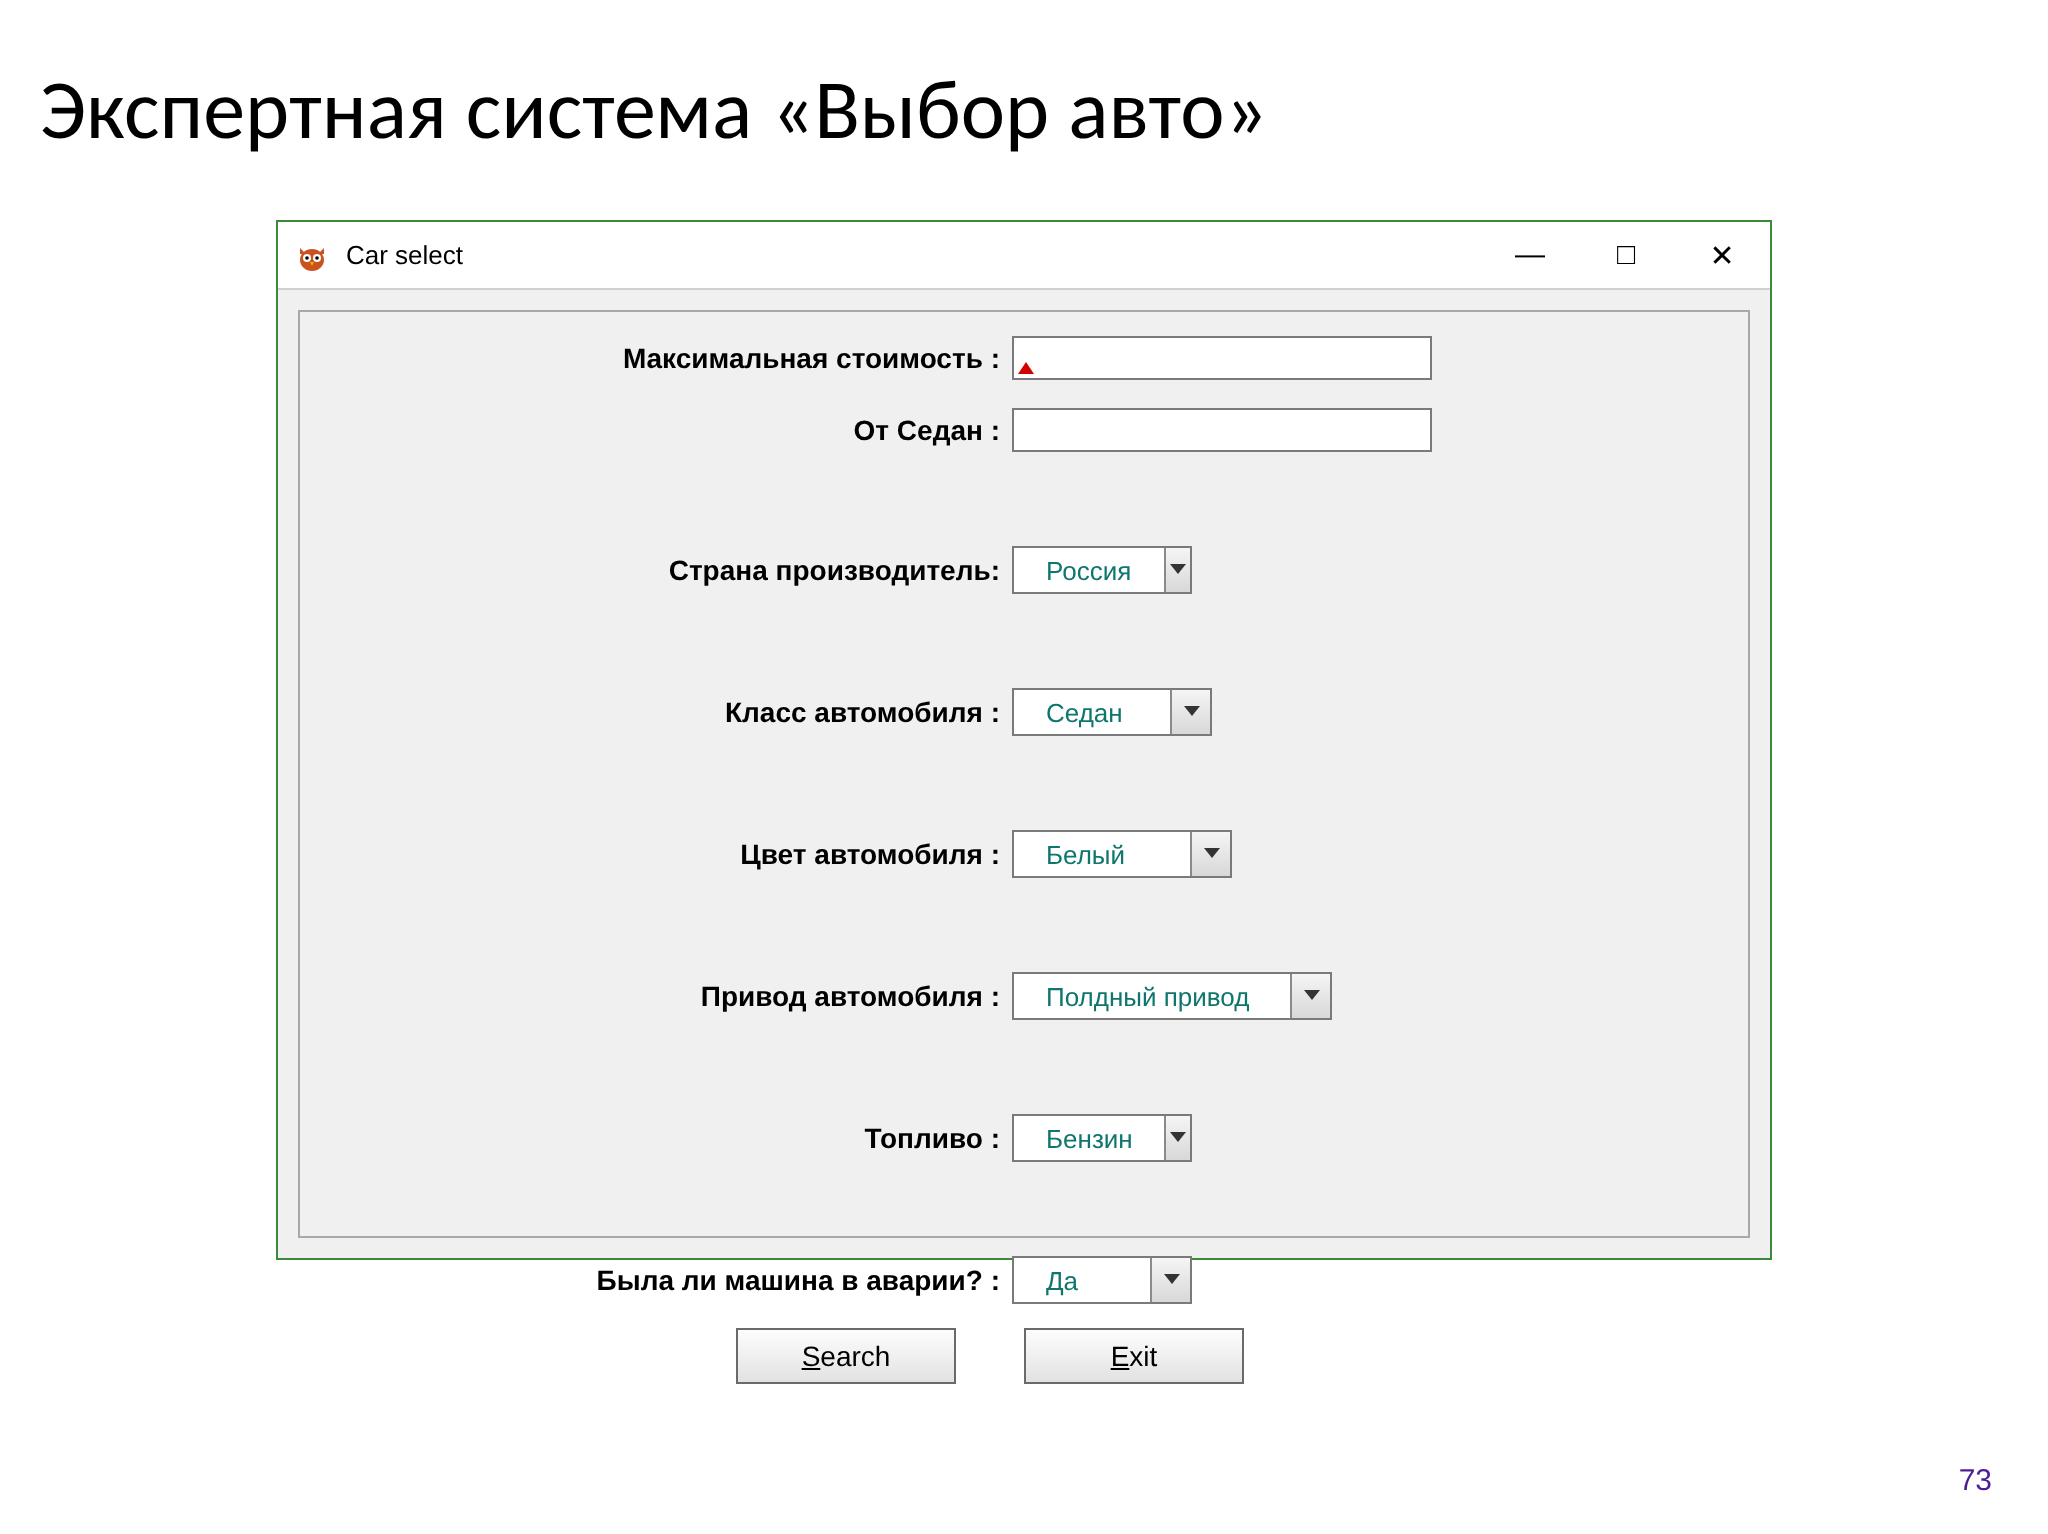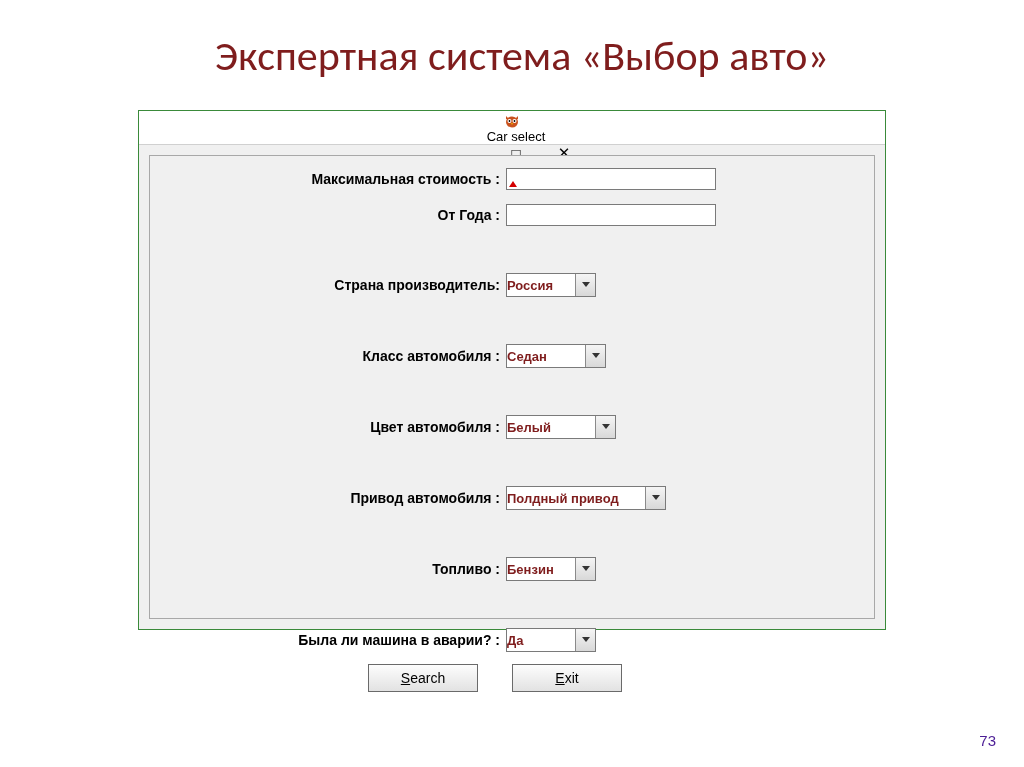--- a/index.html
+++ b/index.html
@@ -8,42 +8,40 @@
     width: 1024px;
     height: 767px;
     background: #ffffff;
     font-family: Arial, Helvetica, sans-serif;
     position: relative;
   }
   .slide-title {
     font-family: Calibri, Arial, sans-serif;
     font-size: 42px;
     font-weight: 400;
-    color: #7f1d1d;
-    text-align: center;
+    color: #000000;
+    text-align: left;
     padding: 30px 20px 18px 20px;
-    margin-left: 20px;
   }
   .app-window {
     position: absolute;
     left: 138px;
     top: 110px;
     width: 748px;
     height: 520px;
     border: 1px solid #3a8a3a;
     background: #f0f0f0;
   }
   .titlebar {
     height: 34px;
     background: #ffffff;
     border-bottom: 1px solid #d0d0d0;
     display: flex;
     align-items: center;
     padding: 0 0 0 8px;
-    flex-direction: column;
   }
   .titlebar-icon {
     width: 18px;
     height: 18px;
     margin-right: 8px;
     display: flex;
     align-items: center;
     justify-content: center;
   }
   .titlebar-title {
@@ -110,26 +108,25 @@
   .combo {
     height: 24px;
     border: 1px solid #7a7a7a;
     background: #fff;
     display: flex;
     align-items: stretch;
   }
   .combo-value {
     flex: 1;
     font-size: 13px;
-    color: #7f1d1d;
-    padding: 0 0;
+    color: #0f766e;
+    padding: 0 16px;
     display: flex;
     align-items: center;
     white-space: nowrap;
-    font-weight: bold;
   }
   .combo-btn {
     width: 20px;
     background: linear-gradient(#f5f5f5, #d8d8d8);
     border-left: 1px solid #8a8a8a;
     display: flex;
     align-items: center;
     justify-content: center;
     cursor: pointer;
   }
@@ -199,21 +196,21 @@
   <div class="inner-panel">
 
     <div class="form-row">
       <div class="form-label">Максимальная стоимость :</div>
       <div class="form-input-wide">
         <div class="red-caret"></div>
       </div>
     </div>
 
     <div class="form-row">
-      <div class="form-label">От Года :</div>
+      <div class="form-label">От Седан :</div>
       <div class="form-input-wide"></div>
     </div>
 
 
 
     <div class="form-row tight">
       <div class="form-label">Страна производитель:</div>
       <div class="combo w90">
         <div class="combo-value">Россия</div>
         <div class="combo-btn">

